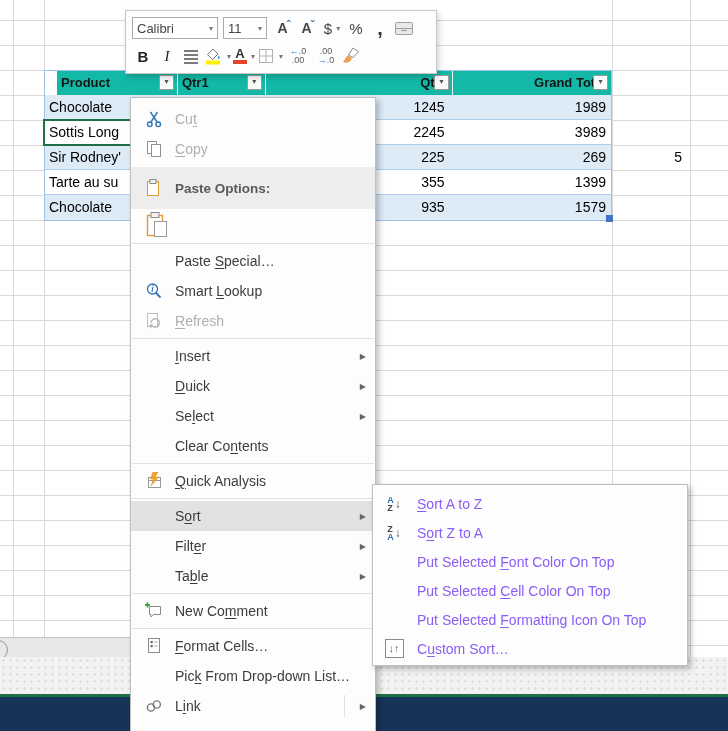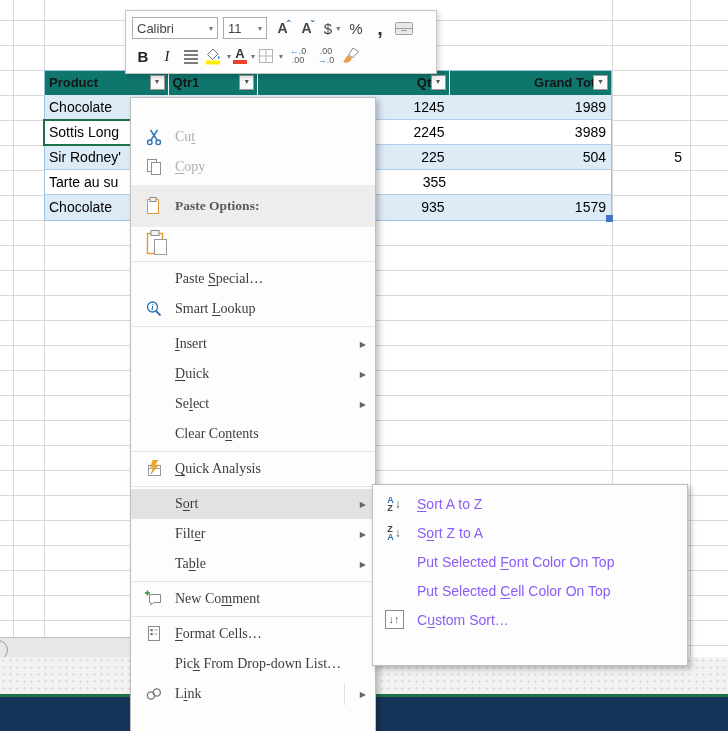--- a/index.html
+++ b/index.html
@@ -4,21 +4,21 @@
 <style>
   html,body{margin:0;padding:0;background:#fff;}
   #stage{position:relative;width:728px;height:731px;overflow:hidden;background:#fff;
          font-family:"Liberation Sans","DejaVu Sans",sans-serif;-webkit-font-smoothing:antialiased;}
   
   .hgrid{position:absolute;left:0;top:-4px;width:728px;height:666px;
          background-image:repeating-linear-gradient(to bottom,transparent 0,transparent 24px,#D9D9D9 24px,#D9D9D9 25px);}
   .vline{position:absolute;top:0;width:1px;height:660px;background:#D9D9D9;}
   
   .xl-table{position:absolute;left:44px;top:70px;width:568px;z-index:5;border:1px solid #9CC3E6;box-sizing:border-box;}
-  .xl-hrow{display:flex;height:24px;background:#0f766e;}
+  .xl-hrow{display:flex;height:24px;background:#14b8a6;margin-left:12px;}
   .xl-hcell{box-sizing:border-box;position:relative;border-right:1px solid #F4F9FD;
             font-weight:bold;font-size:13px;color:#151515;line-height:24px;padding-left:4px;white-space:nowrap;overflow:hidden;}
   .xl-hcell:last-child{border-right:none;}
   .filter-btn{position:absolute;right:3px;top:4px;width:15px;height:15px;background:#FAFAFA;border:1px solid #9A9A9A;
               box-sizing:border-box;font-size:8px;line-height:12px;text-align:center;color:#555;}
   .xl-row{display:flex;height:25px;box-sizing:border-box;border-bottom:1px solid #AFCFEC;background:#fff;}
   .xl-row:last-child{border-bottom:none;}
   .xl-row.band{background:#DDEBF7;}
   .xl-cell{box-sizing:border-box;font-size:14px;color:#000;line-height:24px;white-space:nowrap;overflow:hidden;}
   .w-prod{width:124px;padding-left:4px;} .w-q1{width:90px;} 
@@ -46,21 +46,21 @@
   .bigA{font-size:14px;font-weight:bold;color:#444;}
   .caret-up,.caret-dn{font-size:11px;color:#2E75B6;font-weight:bold;margin-left:-1px;margin-top:-8px;}
   .dollar{font-size:15px;color:#444;} .pct{font-size:15px;color:#444;} .comma{font-size:20px;font-weight:bold;color:#333;line-height:10px;}
   .bold-b{font-size:15px;font-weight:bold;color:#222;} .ital-i{font-size:15px;font-style:italic;font-family:"Liberation Serif",serif;color:#222;}
   .fc{display:flex;flex-direction:column;align-items:center;line-height:11px;}
   .fc-A{font-size:13px;font-weight:bold;color:#333;} .fc-bar{width:14px;height:4px;background:#E8432C;margin-top:1px;}
   .decimal{display:flex;flex-direction:column;font-size:9px;line-height:9px;color:#595959;align-items:center;width:26px;}
   .decimal .arrL{color:#2B7CD3;} .decimal .arrR{color:#2B7CD3;}
   
   .ctx{position:absolute;left:130px;top:97px;width:246px;height:634px;background:#FDFDFD;border:1px solid #BEBEBE;border-bottom:none;
-       box-shadow:3px 3px 6px rgba(0,0,0,.25);z-index:40;box-sizing:border-box;padding-top:24px;font-family:Liberation Serif, serif;}
+       box-shadow:3px 3px 6px rgba(0,0,0,.25);z-index:40;box-sizing:border-box;padding-top:6px;}
   .mi{height:30px;display:flex;align-items:center;position:relative;padding-left:10px;}
   .mi .ico{width:26px;display:flex;justify-content:center;align-items:center;}
   .mi .lbl{margin-left:8px;font-size:14px;color:#3C3C3C;white-space:nowrap;}
   .mi.disabled .lbl{color:#AFAFAF;}
   .mi.hl{background:#E2E2E2;}
   .accel{text-decoration:underline;text-underline-offset:2px;}
   .subarr{position:absolute;right:9px;top:11px;font-size:8px;color:#666;}
   .splitline{position:absolute;right:30px;top:4px;width:1px;height:22px;background:#E0E0E0;}
   .msep{height:1px;background:#E2E2E2;margin:2px 1px;}
   .mband{height:42px;margin-top:3px;background:#EDEDED;display:flex;align-items:center;padding-left:10px;}
@@ -106,26 +106,27 @@
         <div class="xl-row">
           <div class="xl-cell w-prod">Sottis Long</div>
           <div class="xl-cell w-q1"></div>
           <div class="xl-cell w-q2">2245</div>
           <div class="xl-cell w-gt">3989</div>
         </div>
         <div class="xl-row band">
           <div class="xl-cell w-prod">Sir Rodney'</div>
           <div class="xl-cell w-q1"></div>
           <div class="xl-cell w-q2">225</div>
-          <div class="xl-cell w-gt">504</div>
+          <div class="xl-cell w-gt">269</div>
         </div>
         <div class="xl-row">
           <div class="xl-cell w-prod">Tarte au su</div>
           <div class="xl-cell w-q1"></div>
           <div class="xl-cell w-q2">355</div>
+          <div class="xl-cell w-gt">1399</div>
         </div>
         <div class="xl-row band">
           <div class="xl-cell w-prod">Chocolate</div>
           <div class="xl-cell w-q1"></div>
           <div class="xl-cell w-q2">935</div>
           <div class="xl-cell w-gt">1579</div>
         </div>
       </div>
   </div>
   <div class="extra-cell">5</div>
@@ -289,20 +290,30 @@
       <div class="mi">
         <span class="ico">
           <svg width="18" height="18" viewBox="0 0 18 18">
             <line x1="10.5" y1="10.5" x2="15.5" y2="15.5" stroke="#2E75B6" stroke-width="1.8"></line>
             <circle cx="7.5" cy="7" r="5" fill="#fff" stroke="#2E75B6" stroke-width="1.3"></circle>
             <text x="7.5" y="10" font-size="8.5" fill="#2E75B6" text-anchor="middle" font-style="italic" font-weight="bold">i</text>
           </svg>
         </span>
         <span class="lbl"><span>Smart </span><span class="accel">L</span><span>ookup</span></span>
       </div>
+      <div class="mi disabled">
+        <span class="ico">
+          <svg width="18" height="18" viewBox="0 0 18 18">
+            <rect x="2.5" y="1.5" width="10" height="13" fill="#fff" stroke="#BDBDBD"></rect>
+            <path d="M6 11 a4.2 4.2 0 1 1 1.5 3.2" fill="none" stroke="#B5B5B5" stroke-width="1.4"></path>
+            <polygon points="4,12.6 8.2,12.4 6,16.2" fill="#B5B5B5"></polygon>
+          </svg>
+        </span>
+        <span class="lbl"><span></span><span class="accel">R</span><span>efresh</span></span>
+      </div>
       <div class="msep"></div>
       <div class="mi">
         <span class="ico"></span>
         <span class="lbl"><span></span><span class="accel">I</span><span>nsert</span></span>
         <span class="subarr">▶</span>
       </div>
       <div class="mi">
         <span class="ico"></span>
         <span class="lbl"><span></span><span class="accel">D</span><span>uick</span></span>
         <span class="subarr">▶</span>
@@ -415,20 +426,24 @@
       </div>
       <div class="smi">
         <span class="ico"></span>
         <span class="lbl"><span>Put Selected </span><span class="accel">F</span><span>ont Color On Top</span></span>
       </div>
       <div class="smi">
         <span class="ico"></span>
         <span class="lbl"><span>Put Selected </span><span class="accel">C</span><span>ell Color On Top</span></span>
       </div>
       <div class="smi">
+        <span class="ico"></span>
+        <span class="lbl"><span>Put Selected </span><span class="accel">F</span><span>ormatting Icon On Top</span></span>
+      </div>
+      <div class="smi">
         <span class="ico">
           <span class="cs-box">
             <span style="color:#2E75B6">↓</span>
             <span style="color:#666">↑</span>
           </span>
         </span>
         <span class="lbl"><span>C</span><span class="accel">u</span><span>stom Sort…</span></span>
       </div>
     </div>
 

